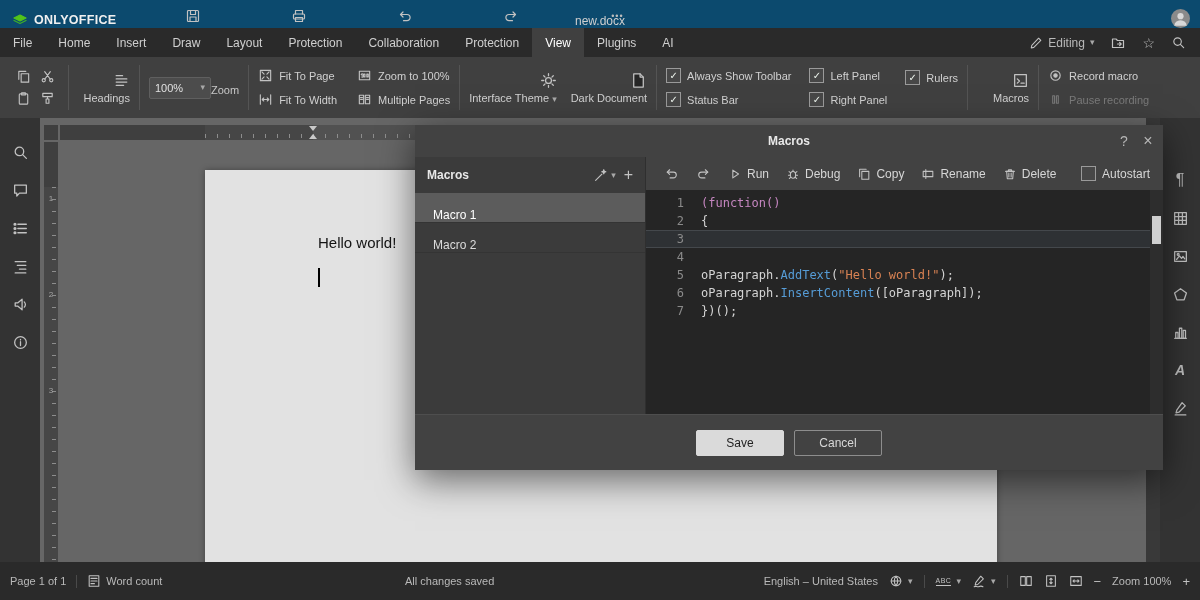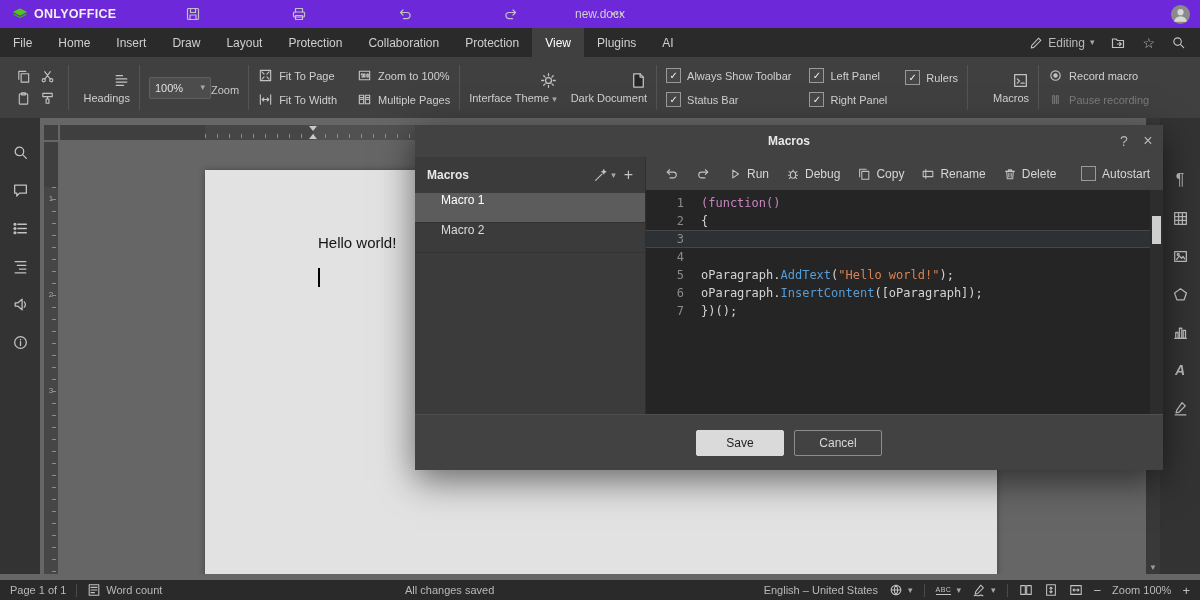--- a/index.html
+++ b/index.html
@@ -1,21 +1,21 @@
 <!DOCTYPE html>
 <html><head>
 <meta charset="utf-8">
 <style>
   html,body{margin:0;padding:0}
   body{width:1200px;height:600px;position:relative;overflow:hidden;background:#666;
        font-family:"Liberation Sans",sans-serif;color:#d6d6d6;font-size:12px}
   .ic{stroke:#c2c2c2;fill:none;stroke-width:1.2;stroke-linecap:round;stroke-linejoin:round;display:block}
   .ic.dim{stroke:#777}
   
-  .topbar{position:absolute;top:0;left:0;right:0;height:28px;background:#6d28d9;display:flex;align-items:center;z-index:5}
+  .topbar{position:absolute;top:0;left:0;right:0;height:28px;background:#0c4a6e;display:flex;align-items:flex-end;z-index:5}
   .logo{display:flex;align-items:center;gap:6px;padding:0 12px}
   .logo-name{font-weight:bold;font-size:12.5px;color:#f0f0f0;letter-spacing:.3px}
   .qa{display:flex;align-items:center;gap:20px;margin-left:22px;color:#bdbdbd}
   .qa .btn{cursor:pointer}
   .doc-title{position:absolute;left:0;right:0;text-align:center;color:#cfcfcf;pointer-events:none}
   .avatar{margin-left:auto;margin-right:10px;width:19px;height:19px;border-radius:50%;background:#8a8a8a;overflow:hidden}
   .glyph{color:#bdbdbd}
   
   .tabbar{position:absolute;top:28px;left:0;right:0;height:29px;background:#2a2a2a;display:flex;align-items:stretch;z-index:5}
   .tab{padding:0 13px;display:flex;align-items:center;color:#cfcfcf;cursor:pointer;white-space:nowrap}
@@ -59,39 +59,39 @@
   .vr-ticks{position:absolute;top:45px;bottom:0;right:2px;width:4px;
     background:repeating-linear-gradient(180deg,#8d8d8d 0 1px,transparent 1px 12px)}
   .vnum{position:absolute;left:0;width:14px;text-align:center;font-size:8px;color:#a5a5a5}
   .page{position:absolute;left:165px;top:52px;width:792px;height:620px;background:#e2e2e2;box-shadow:0 0 6px rgba(0,0,0,.35)}
   .doc-text{position:absolute;left:113px;top:64px;font-size:15px;color:#141414}
   .cursor{position:absolute;left:113px;top:98px;width:1.5px;height:19px;background:#000}
   .doc-scroll{position:absolute;right:0;top:0;bottom:0;width:14px;background:#393939}
   .scroll-btn{position:absolute;left:0;width:14px;height:14px;display:flex;align-items:center;justify-content:center;color:#9d9d9d;font-size:8px;cursor:pointer}
   .scroll-btn.down{bottom:0}
   
-  .statusbar{position:absolute;left:0;right:0;bottom:0;height:20px;background:#2a2a2a;display:flex;align-items:center;font-size:11px;color:#b9b9b9;padding:0 10px;gap:10px;z-index:6}
+  .statusbar{position:absolute;left:0;right:0;bottom:0;height:38px;background:#2a2a2a;display:flex;align-items:center;font-size:11px;color:#b9b9b9;padding:0 10px;gap:10px;z-index:6}
   .sdiv{width:1px;height:13px;background:#4a4a4a}
   .sitem{display:flex;align-items:center;gap:5px;cursor:pointer;white-space:nowrap}
   .saved{position:absolute;left:405px;color:#b9b9b9}
   .sright{margin-left:auto;display:flex;align-items:center;gap:11px}
   .abc{font-size:7px;letter-spacing:.5px;color:#c2c2c2;border-bottom:1px solid #c2c2c2;line-height:9px}
   .zbtn{font-size:13px;color:#c2c2c2;cursor:pointer}
   
   .dialog{position:absolute;left:415px;top:125px;width:748px;height:345px;background:#424242;z-index:10;
           box-shadow:0 10px 34px rgba(0,0,0,.55);display:flex;flex-direction:column}
   .dlg-header{height:32px;flex:0 0 auto;display:flex;align-items:center;justify-content:center;position:relative;color:#e8e8e8;font-weight:bold}
   .dlg-hbtn{position:absolute;top:0;width:26px;height:32px;display:flex;align-items:center;justify-content:center;color:#b5b5b5;font-size:14px;cursor:pointer;font-weight:normal}
   .dlg-help{right:26px}
   .dlg-close{right:2px;font-size:16px}
   .dlg-body{flex:1;display:flex;min-height:0}
   .dlg-list{width:230px;flex:0 0 auto;background:#3b3b3b;border-right:1px solid #2f2f2f;display:flex;flex-direction:column}
   .list-header{height:36px;display:flex;align-items:center;padding:0 12px;gap:8px}
   .list-title{font-weight:bold;color:#e8e8e8;margin-right:auto}
-  .macro-item{height:29px;display:flex;align-items:flex-start;padding:0 26px;color:#dcdcdc;border-bottom:1px solid #343434;cursor:pointer}
+  .macro-item{height:29px;display:flex;align-items:flex-end;padding:0 18px;color:#dcdcdc;border-bottom:1px solid #343434;cursor:pointer}
   .macro-item.selected{background:#5c5c5c;color:#fff}
   .dlg-right{flex:1;display:flex;flex-direction:column;min-width:0}
   .dlg-toolbar{height:33px;flex:0 0 auto;display:flex;align-items:center;gap:7px;padding:0 13px;color:#d6d6d6}
   .dbtn{display:flex;align-items:center;gap:5px;padding:2px 5px;border-radius:2px;cursor:pointer;white-space:nowrap}
   .auto{margin-left:auto;display:flex;align-items:center;gap:6px}
   .code{flex:1;background:#252525;position:relative;overflow:hidden;
         font-family:"DejaVu Sans Mono",monospace;font-size:12px;line-height:18px;padding-top:4px}
   .code-line{display:flex;height:18px;white-space:pre}
   .code-line.active{background:#2e3134;box-shadow:inset 0 1px 0 #44484c,inset 0 -1px 0 #44484c}
   .line-num{width:38px;text-align:right;padding-right:17px;color:#8a8a8a;flex:0 0 auto}

